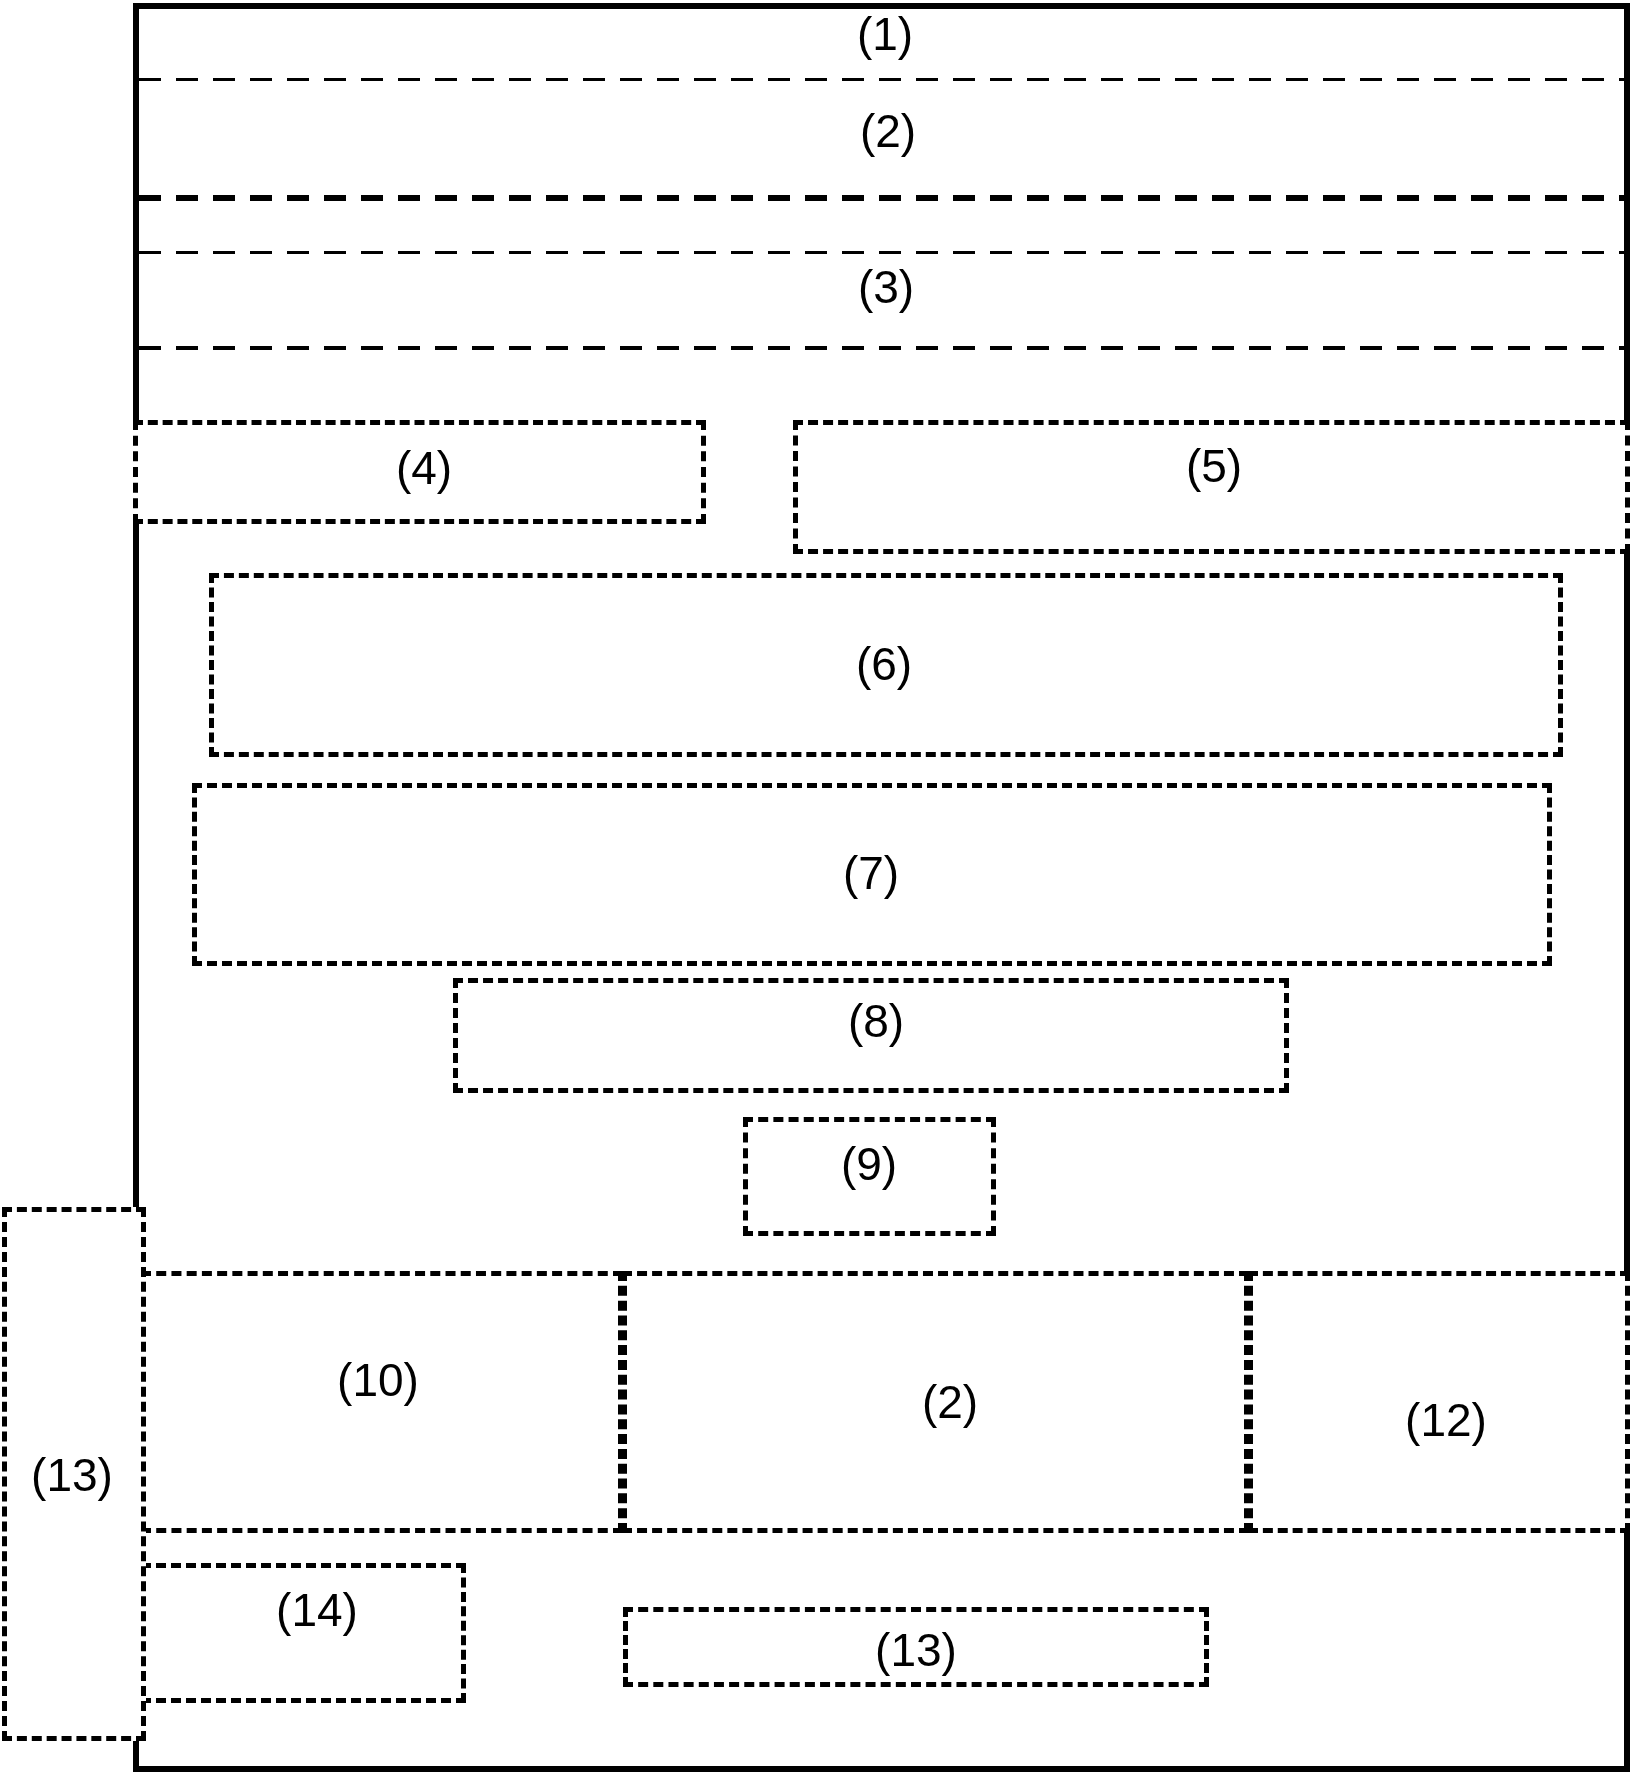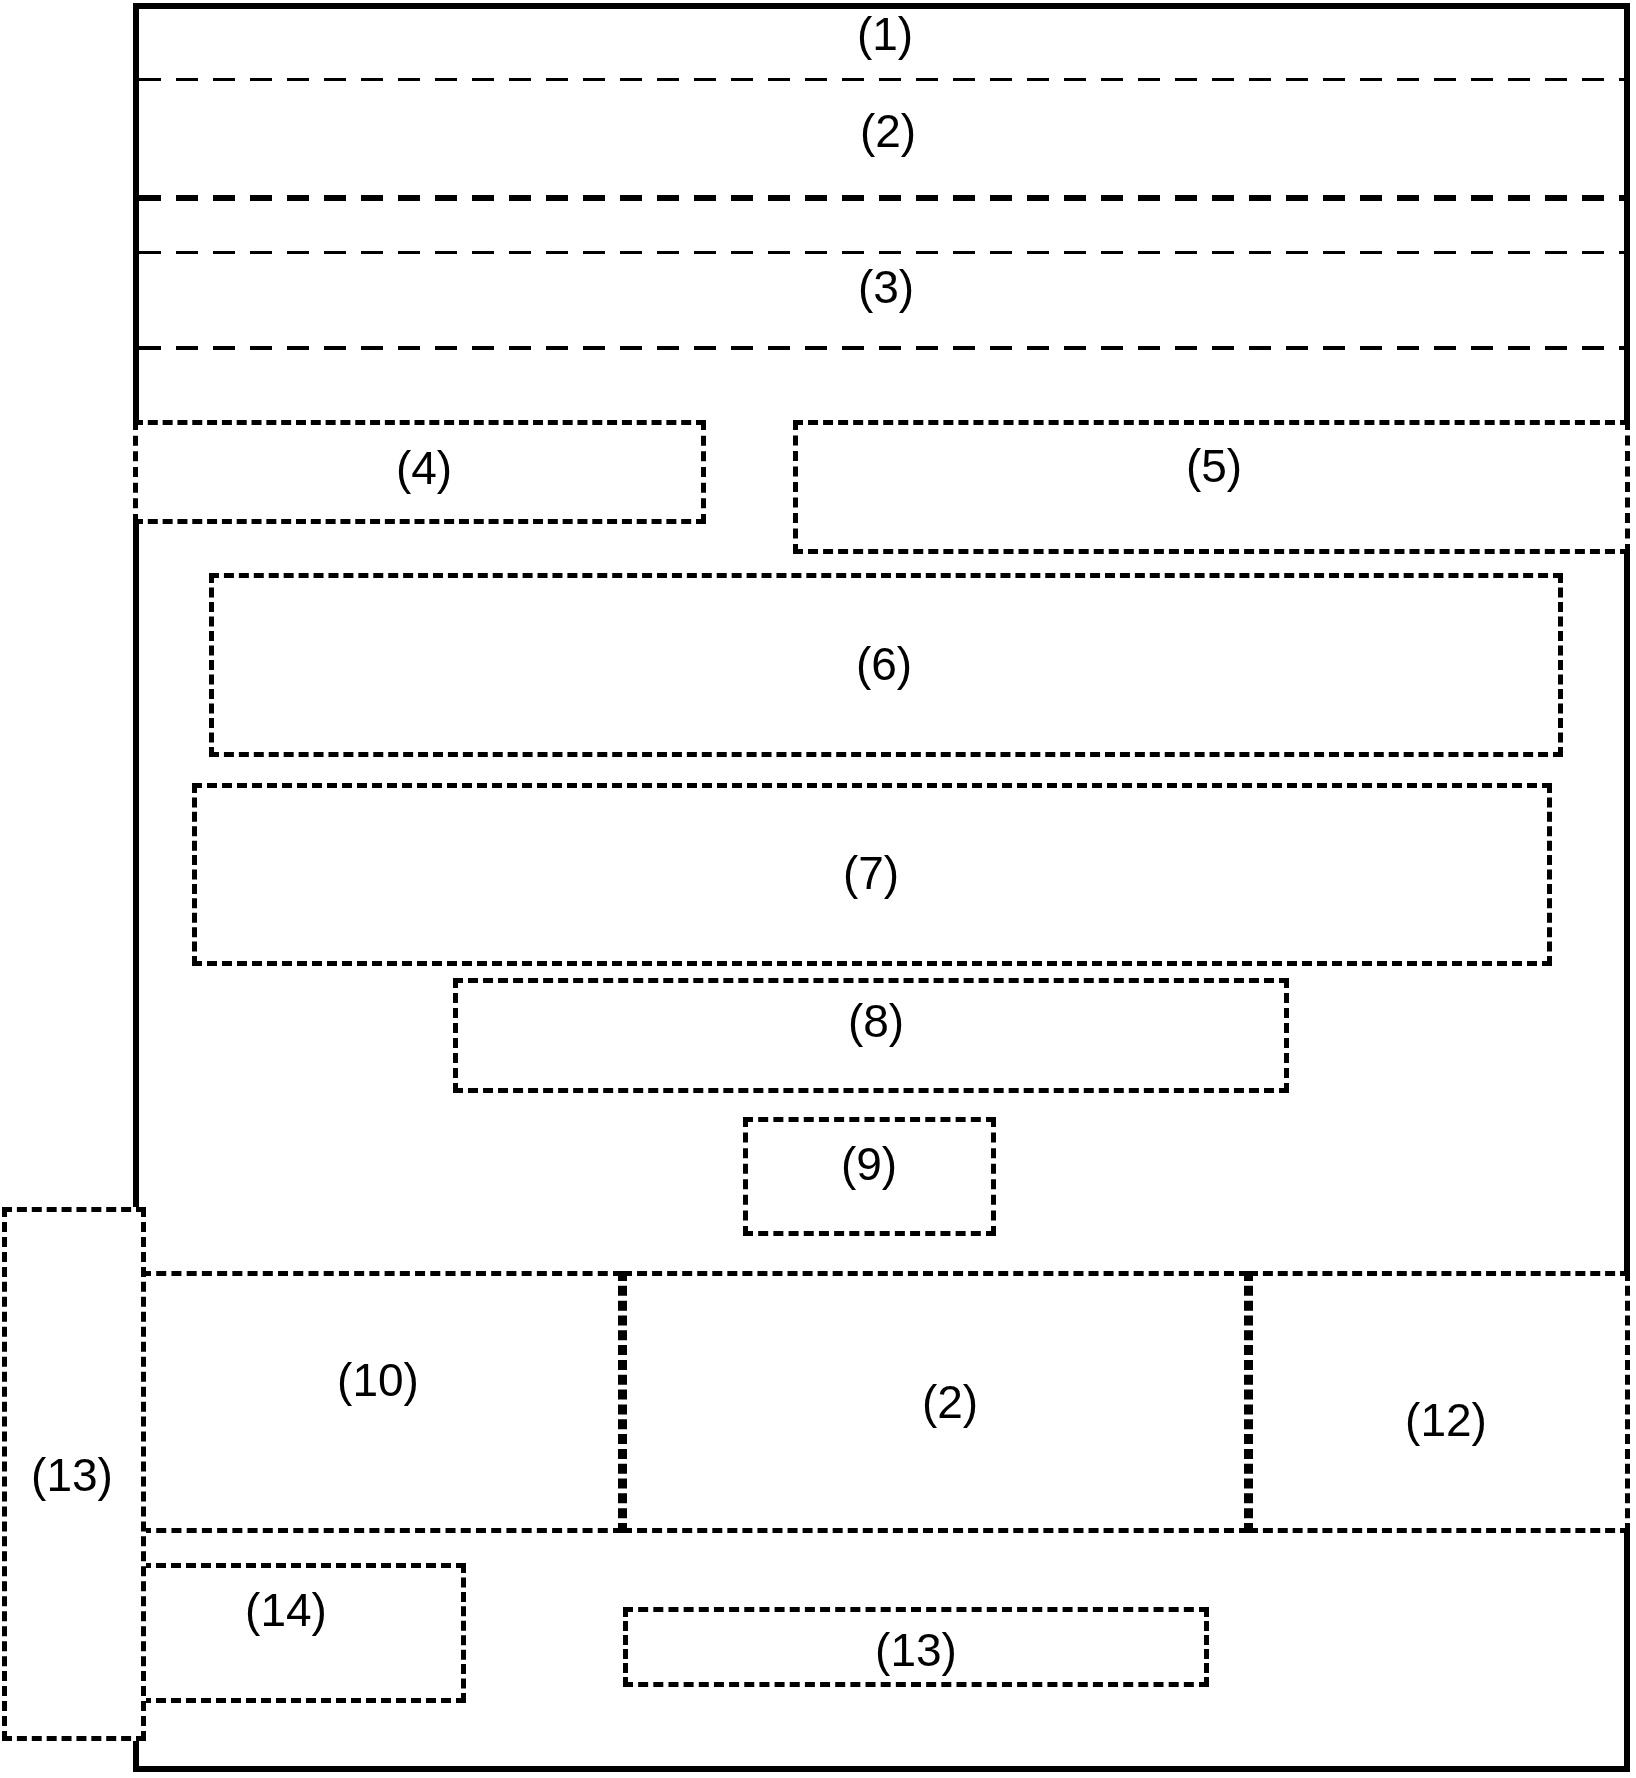--- a/index.html
+++ b/index.html
@@ -64,21 +64,21 @@
   #l4  { left:424px;  top:468px;  }
   #l5  { left:1214px; top:466px;  }
   #l6  { left:884px;  top:664px;  }
   #l7  { left:871px;  top:873px;  }
   #l8  { left:876px;  top:1021px; }
   #l9  { left:869px;  top:1164px; }
   #l10 { left:378px;  top:1380px; }
   #l11 { left:950px;  top:1402px; }
   #l12 { left:1446px; top:1398px;margin-top:22px; }
   #l13 { left:916px;  top:1650px; }
-  #l14 { left:286px;  top:1610px; }
+  #l14 { left:317px;  top:1610px; }
   #l15 { left:72px;   top:1475px; }
 </style>
 </head>
 <body>
 
 <div class="canvas">
 
   <div class="outer"></div>
 
   <div class="hline" id="hl1"></div>

